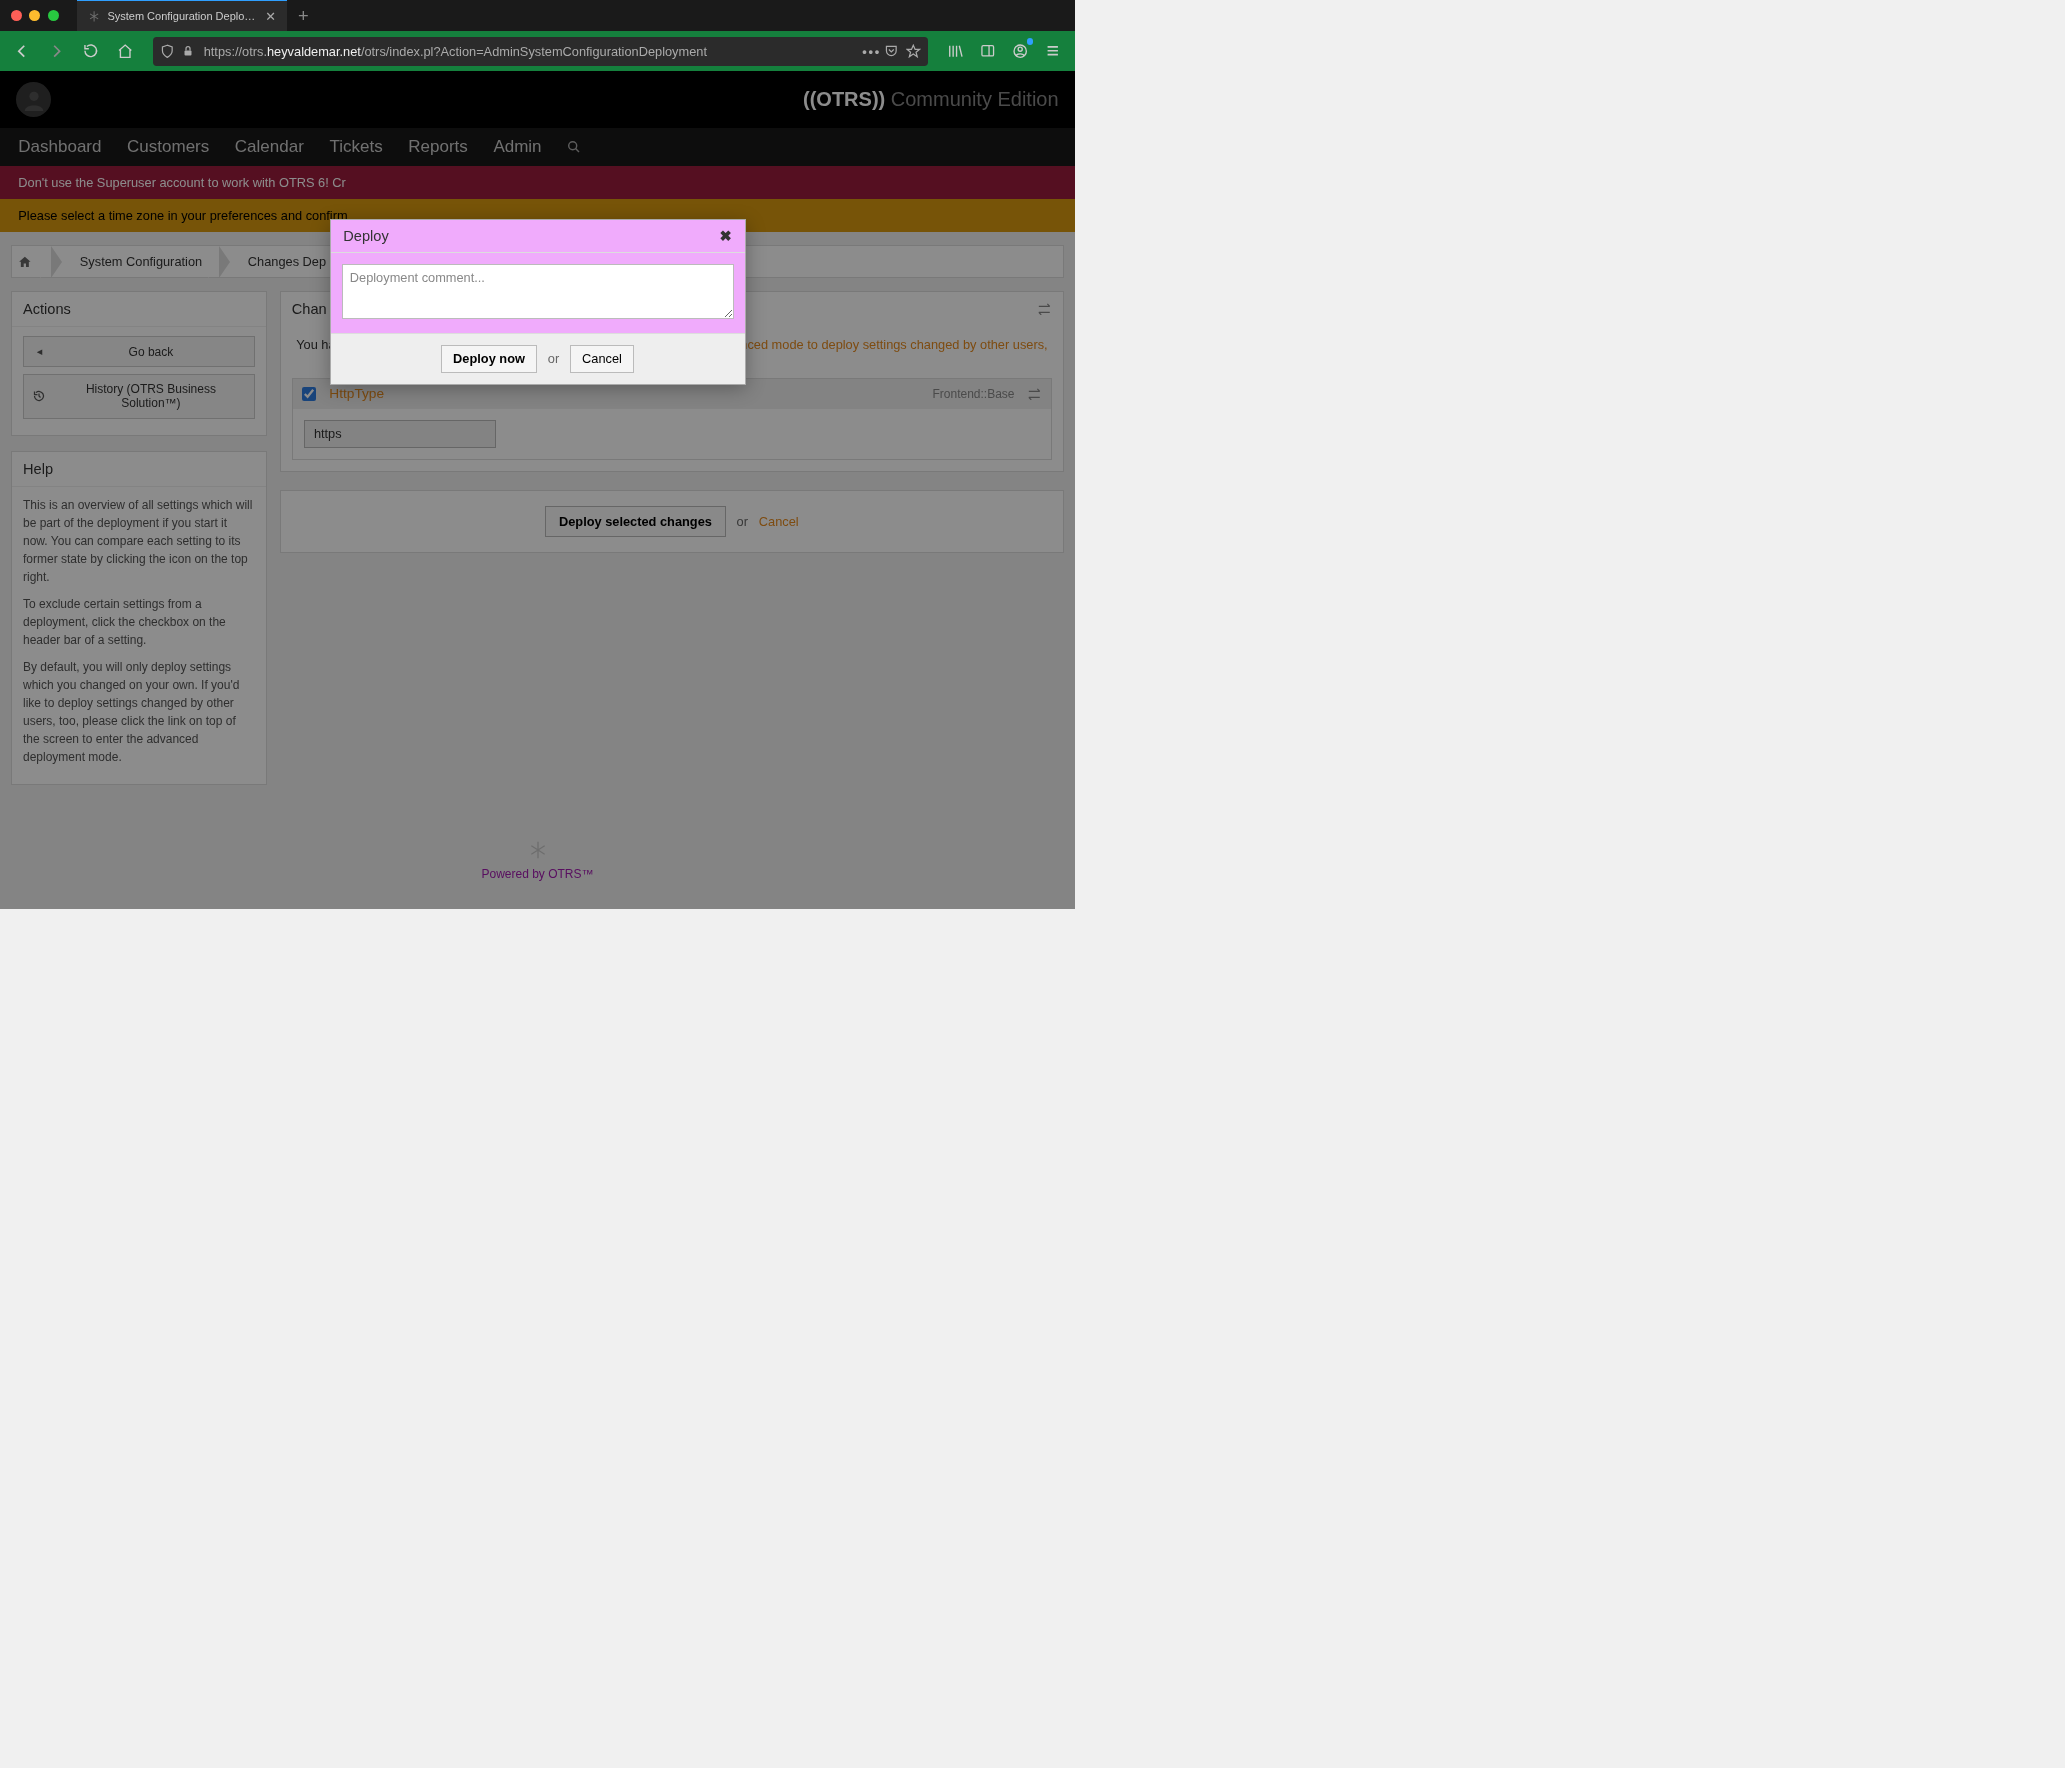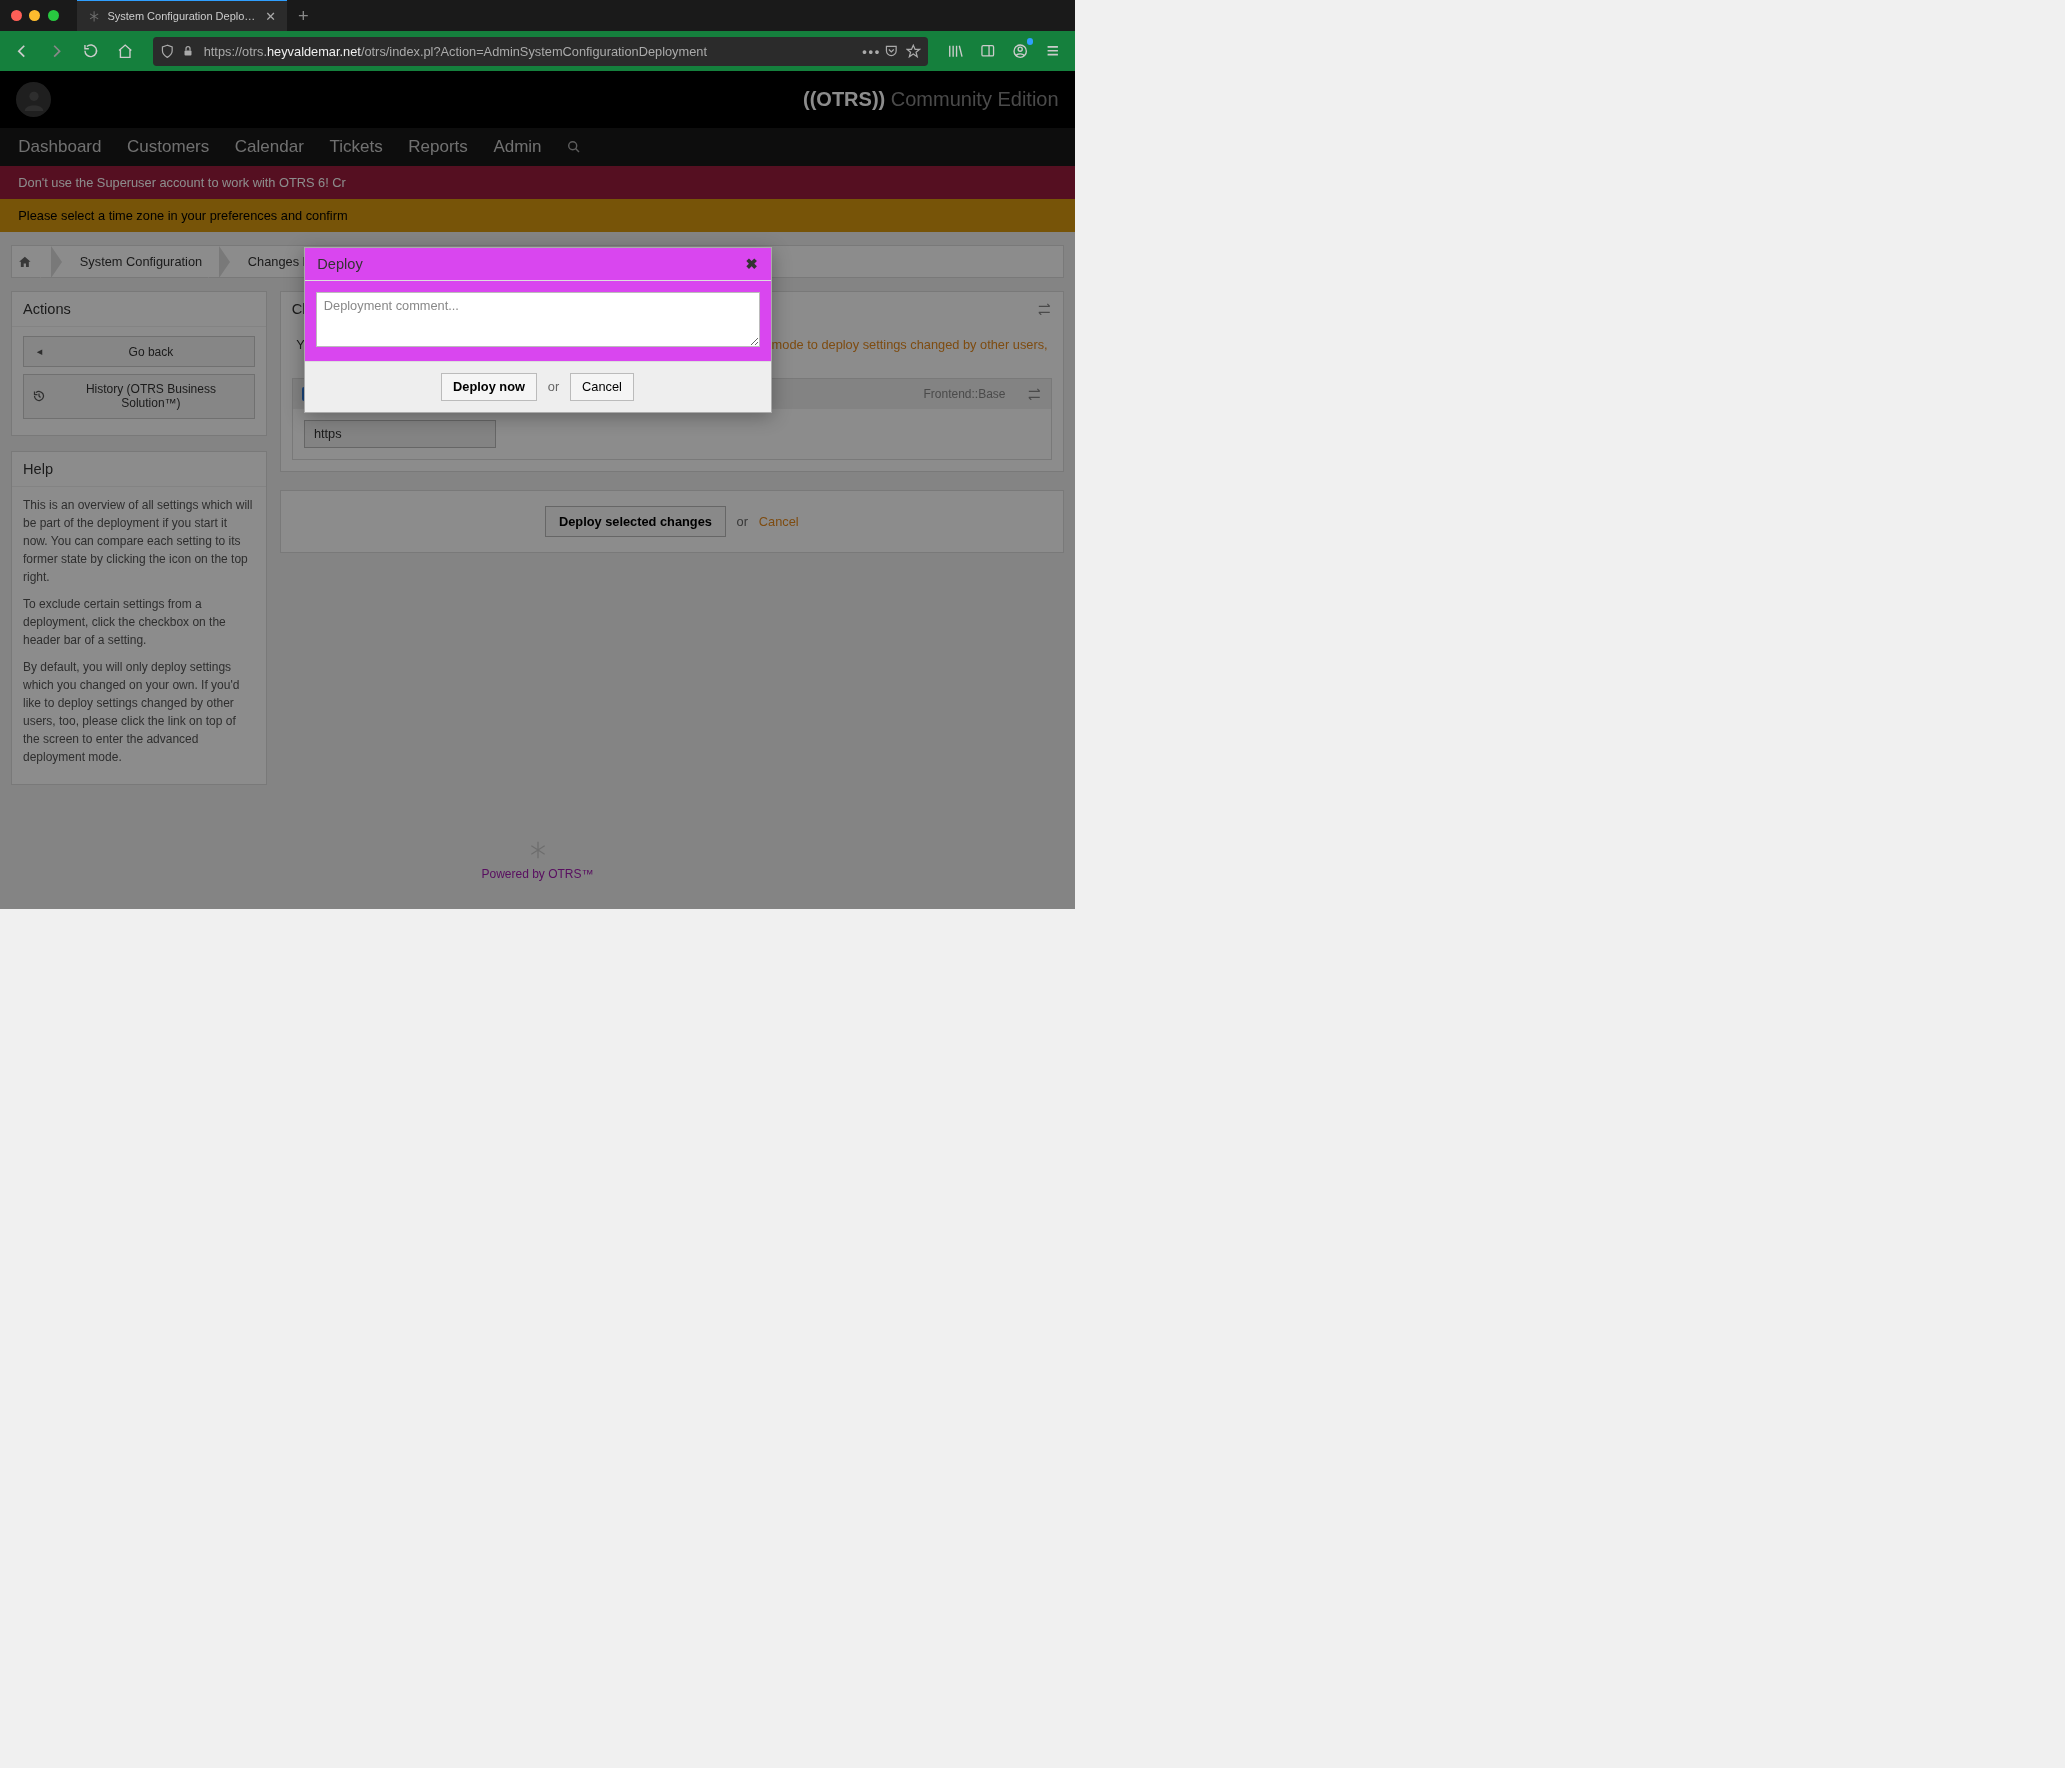--- a/index.html
+++ b/index.html
@@ -55,31 +55,31 @@
 .main-col { flex: 1;}
 .changes-panel { background: #fff; border: 0.9px solid #ddd; margin-bottom: 18.3px;}
 .changes-header { font-size: 14.6px; padding: 9.1px 11px; display: flex; justify-content: space-between; align-items: center;}
 .compare-icon { color: #888; font-size: 12.8px;}
 .notice-row { text-align: center; padding: 11px; font-size: 12.8px;}
 .notice-link { color: #e58a1f; cursor: pointer;}
 .setting-block { border: 0.9px solid #ddd; margin: 0 11px 11px 11px;}
 .setting-header { background: #eee; padding: 7.3px 9.1px; display: flex; align-items: center; gap: 12.8px;}
 .setting-check { width: 14.6px; height: 14.6px; accent-color: #2f7de1;}
 .setting-name { color: #e58a1f; font-size: 13.7px;}
-.setting-cat { margin-left: auto; color: #888; font-size: 12px; margin-right: 9px;}
+.setting-cat { margin-left: auto; color: #888; font-size: 12px; margin-right: 0;}
 .setting-body { padding: 11px;}
 .setting-input { border: 0.9px solid #bbb; background: #eee; padding: 5.5px 9.1px; width: 192px; font-size: 12.8px; color: #333;}
 .deploy-row { background: #fff; border: 0.9px solid #ddd; padding: 14.6px; text-align: center; font-size: 12.8px;}
 .btn-outline { border: 0.9px solid #bbb; background: #f9f9f9; padding: 7.3px 12.8px; font-size: 12.8px; cursor: pointer; font-weight: 600;}
 .or-text { color: #666; margin: 0 7.3px;}
 .cancel-link { color: #e58a1f; cursor: pointer;}
 .footer { text-align: center; padding: 27.4px 0; color: #a21caf; font-size: 12px;}
 .footer-logo { opacity: 0.4; margin-bottom: 7.3px; font-size: 18.3px;}
 
-.modal { position: absolute; top: 176px; left: 50%; transform: translateX(-50%); width: 468px; background: #d946ef; z-index: 100; box-shadow: 0 3.7px 18.3px rgba(0,0,0,0.3); border: 0.9px solid #aaa;}
+.modal { position: absolute; top: 148px; left: 50%; transform: translateX(-50%); width: 416px; background: #f0abfc; z-index: 100; box-shadow: 0 3.7px 18.3px rgba(0,0,0,0.3); border: 0.9px solid #aaa;}
 .modal-header { display: flex; justify-content: space-between; align-items: center; padding: 7.3px 12.8px; border-bottom: 0.9px solid #ddd; font-size: 14.6px;}
 .modal-close { cursor: pointer; font-size: 14.6px; font-weight: bold;}
 .modal-body { padding: 11px;}
 .modal-textarea { width: 100%; height: 55px; border: 0.9px solid #bbb; padding: 5.5px 7.3px; font-size: 12.8px; font-family: inherit; resize: both; color: #333;}
 .modal-textarea::placeholder { color: #888; }
 .modal-footer { background: #eee; padding: 11px; text-align: center; border-top: 0.9px solid #ddd;}
 .modal-btn { border: 0.9px solid #bbb; background: #f5f5f5; padding: 5.5px 11px; font-size: 12.8px; cursor: pointer; font-weight: 600;}
 .modal-cancel-btn { border: 0.9px solid #bbb; background: #f5f5f5; padding: 5.5px 11px; font-size: 12.8px; cursor: pointer;}
 svg { display: block; }
 </style>

